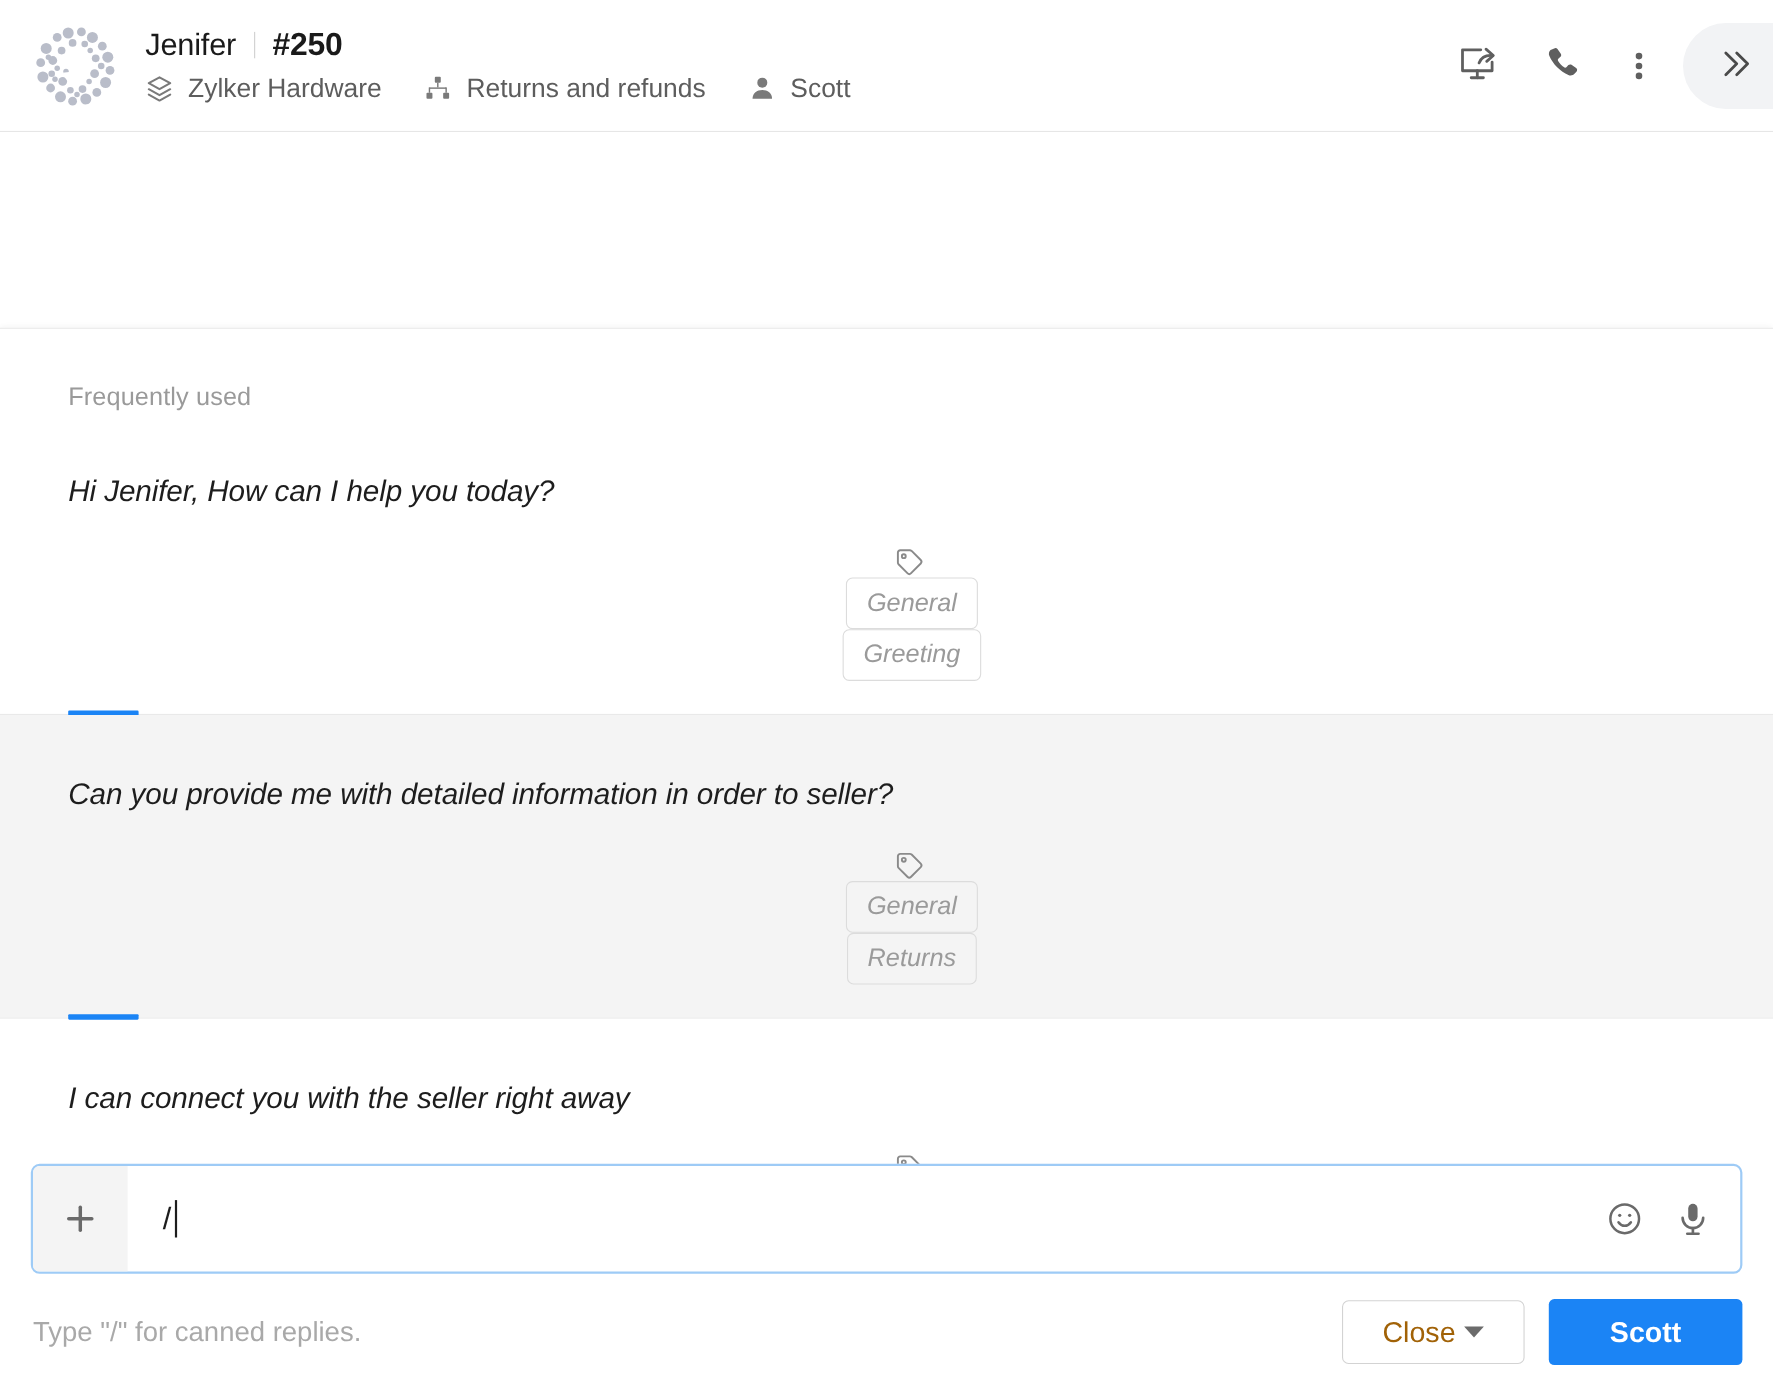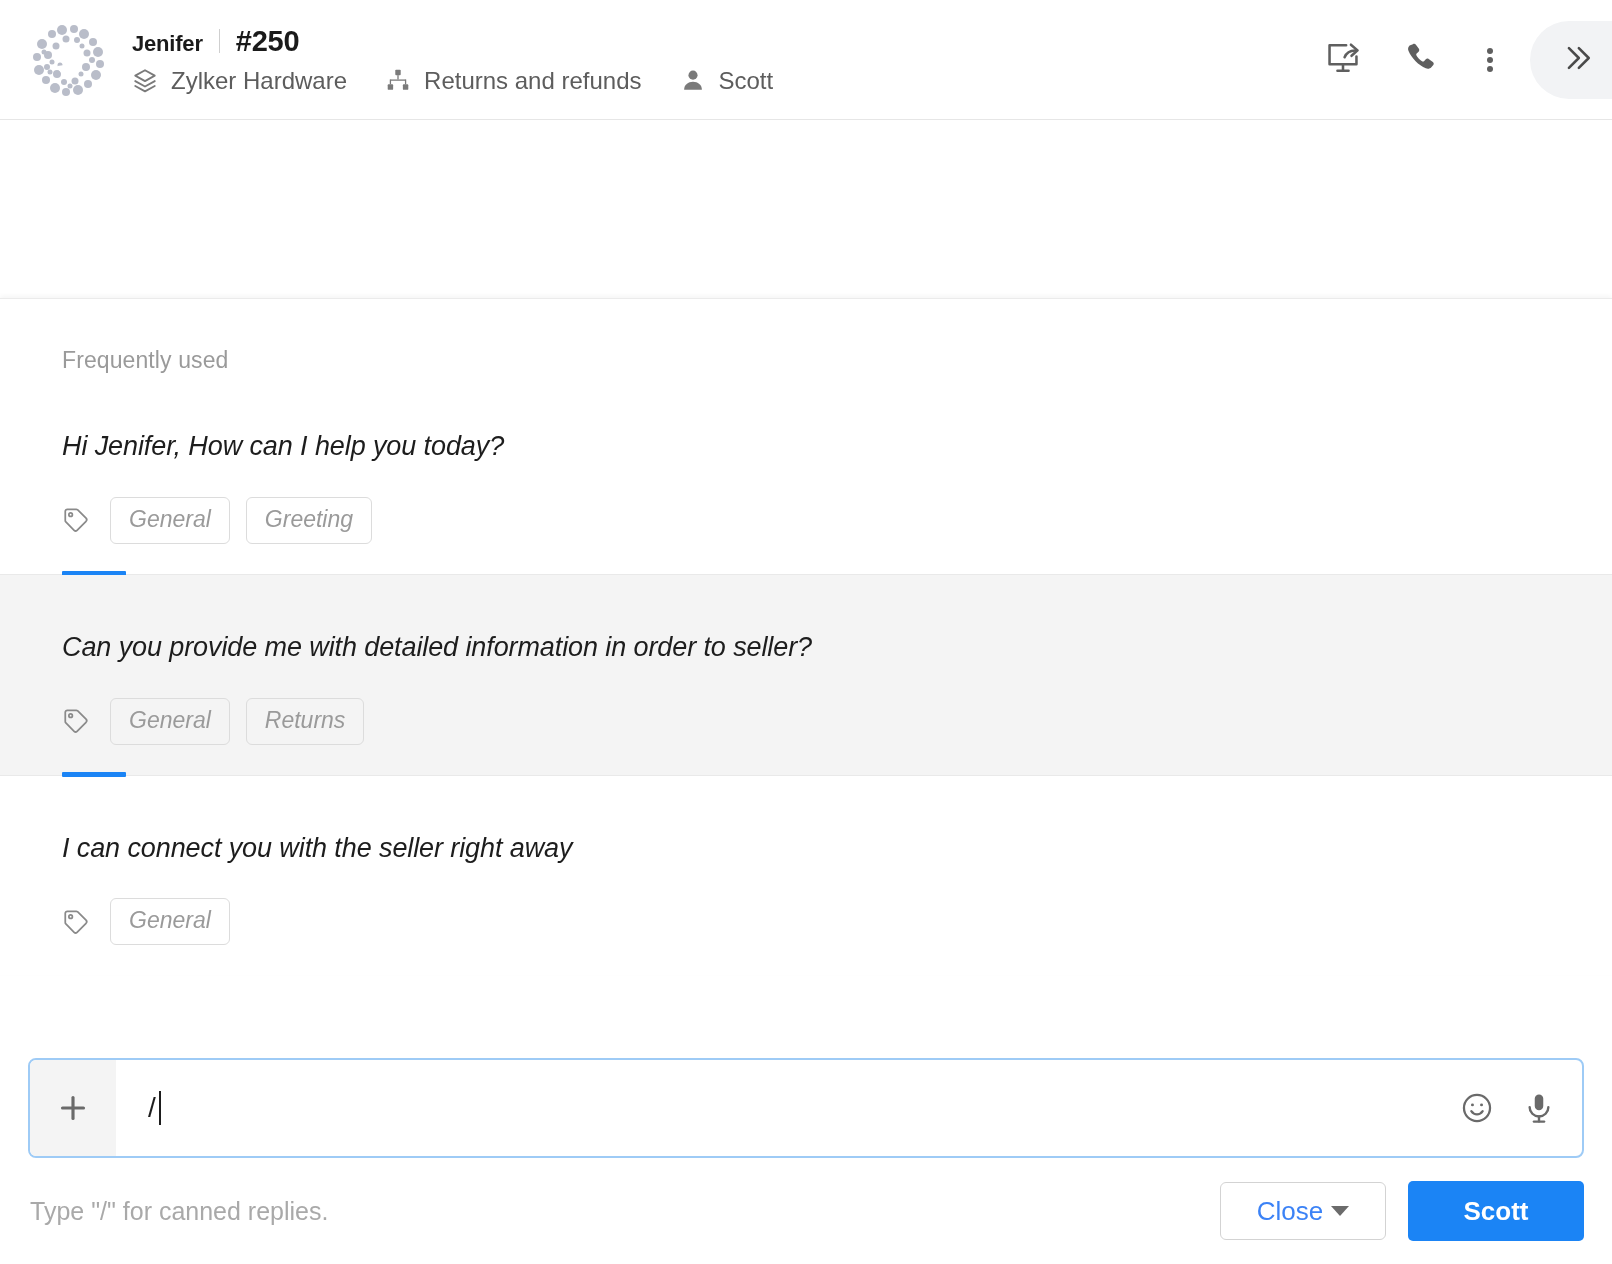--- a/index.html
+++ b/index.html
@@ -43,22 +43,22 @@
     display: flex;
     flex-direction: column;
     justify-content: center;
     gap: 9px;
   }
   .title-row {
     display: flex;
     align-items: baseline;
   }
   .visitor-name {
-    font-size: 22px;
-    font-weight: bold;
+    font-size: 28px;
+    font-weight: normal;
     color: #1a1a1a;
     letter-spacing: -0.2px;
   }
   .title-sep {
     width: 1px;
     height: 24px;
     background: #cfcfcf;
     margin: 0 16px;
     align-self: center;
   }
@@ -167,20 +167,21 @@
     font-size: 27px;
     color: #1d1d1d;
     line-height: 1.25;
     letter-spacing: -0.1px;
   }
   .tag-row {
     display: flex;
     align-items: center;
     margin-top: 33px;
     padding-bottom: 30px;
+    flex-direction: column;
   }
   .tag-icon {
     color: #8a8a8a;
     display: inline-flex;
     align-items: center;
     margin-right: 20px;
   }
   .tag-pill {
     border: 1px solid #dcdcdc;
     border-radius: 6px;
@@ -288,21 +289,21 @@
     height: 58px;
     min-width: 166px;
     border: 1px solid #d3d3d3;
     border-radius: 6px;
     background: #fff;
     display: flex;
     align-items: center;
     justify-content: center;
     gap: 8px;
     font-size: 26px;
-    color: #3b82f6;
+    color: #a16207;
     cursor: pointer;
     padding: 0 20px;
     box-sizing: border-box;
   }
   .caret-down {
     width: 0;
     height: 0;
     border-left: 9px solid transparent;
     border-right: 9px solid transparent;
     border-top: 10px solid #6b6b6b;

